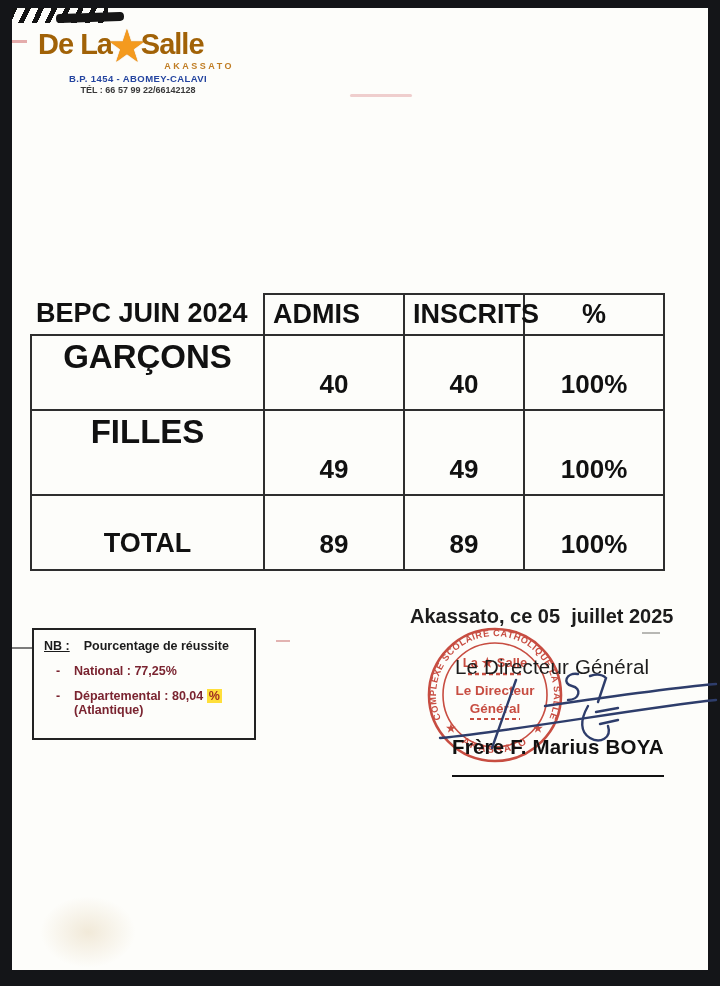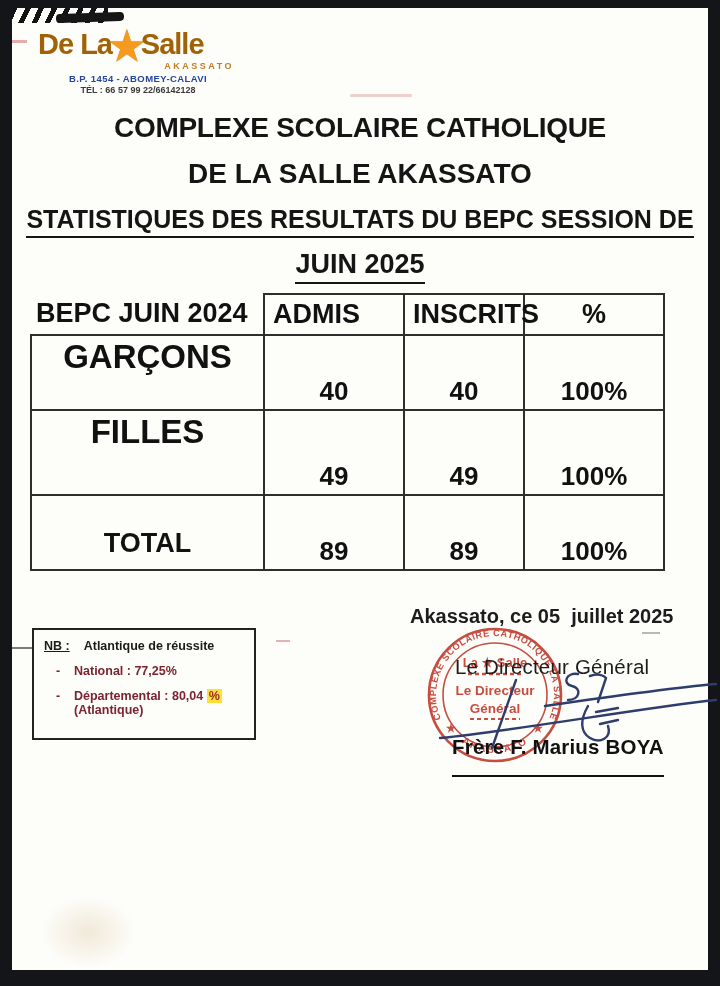--- a/index.html
+++ b/index.html
@@ -73,21 +73,21 @@
   .bt{border-top:2px solid #2e2e2e;}
   .bb{border-bottom:2px solid #2e2e2e;}
   .bl{border-left:2px solid #2e2e2e;}
   .br{border-right:2px solid #2e2e2e;}
   .hcell{font-size:27px;font-weight:bold;align-items:center;}
   .h-first{padding-left:6px;}
   .h-left{padding-left:8px;}
   .h-center{justify-content:center;}
   .label-cell{font-size:33px;font-weight:bold;justify-content:center;align-items:flex-start;padding-top:2px;}
   .label-cell-bottom{font-size:27px;font-weight:bold;justify-content:center;align-items:flex-end;padding-bottom:10px;}
-  .num-cell{font-size:26px;font-weight:bold;justify-content:center;align-items:flex-end;padding-bottom:2px;}
+  .num-cell{font-size:26px;font-weight:bold;justify-content:center;align-items:flex-end;padding-bottom:9px;}
 
   
   .note-box{
     position:absolute;left:20px;top:620px;width:224px;height:112px;
     border:2px solid #222;background:#fdfdfa;box-sizing:border-box;
     font-weight:bold;font-size:12.5px;
   }
   .note-head{margin:9px 0 0 10px;color:#1b1b1b;}
   .note-label{text-decoration:underline;margin-right:14px;}
   .note-item{display:flex;margin:11px 0 0 22px;color:#7a2430;}
@@ -122,26 +122,20 @@
 
   <div class="letterhead">
     <div class="brand-line">
       <span class="brand-blue">De La</span><span class="brand-star">★</span><span class="brand-blue">Salle</span>
     </div>
     <div class="brand-sub">AKASSATO</div>
     <div class="brand-addr">B.P. 1454 - ABOMEY-CALAVI</div>
     <div class="brand-tel">TÉL : 66 57 99 22/66142128</div>
   </div>
 
-  <div class="titles">
-    <div class="title-l1">COMPLEXE SCOLAIRE CATHOLIQUE</div>
-    <div class="title-l2">DE LA SALLE AKASSATO</div>
-    <div class="title-l3"><span>STATISTIQUES DES RESULTATS DU BEPC SESSION DE</span></div>
-    <div class="title-l4"><span>JUIN 2025</span></div>
-  </div>
 
   <div class="doc-table">
 
     <div class="cell hcell h-first br bb">BEPC JUIN 2024</div>
     <div class="cell hcell h-left bt br bb">ADMIS</div>
     <div class="cell hcell h-left bt br bb">INSCRITS</div>
     <div class="cell hcell h-center bt br bb">%</div>
 
     <div class="cell label-cell bl br bb">GARÇONS</div>
     <div class="cell num-cell br bb">40</div>
@@ -154,21 +148,21 @@
     <div class="cell num-cell br bb">100%</div>
 
     <div class="cell label-cell-bottom bl br bb">TOTAL</div>
     <div class="cell num-cell br bb">89</div>
     <div class="cell num-cell br bb">89</div>
     <div class="cell num-cell br bb">100%</div>
   </div>
 
   <div class="note-box">
     <div class="note-head">
-      <span class="note-label">NB :</span><span>Atlantique de réussite</span>
+      <span class="note-label">NB :</span><span>Pourcentage de réussite</span>
     </div>
     <div class="note-item">
       <span class="note-bullet">-</span>
       <span>National : 77,25%</span>
     </div>
     <div class="note-item">
       <span class="note-bullet">-</span>
       <span><span>Départemental : 80,04 </span><span class="hl">%</span></span>
     </div>
     <div class="note-sub">(Atlantique)</div>

